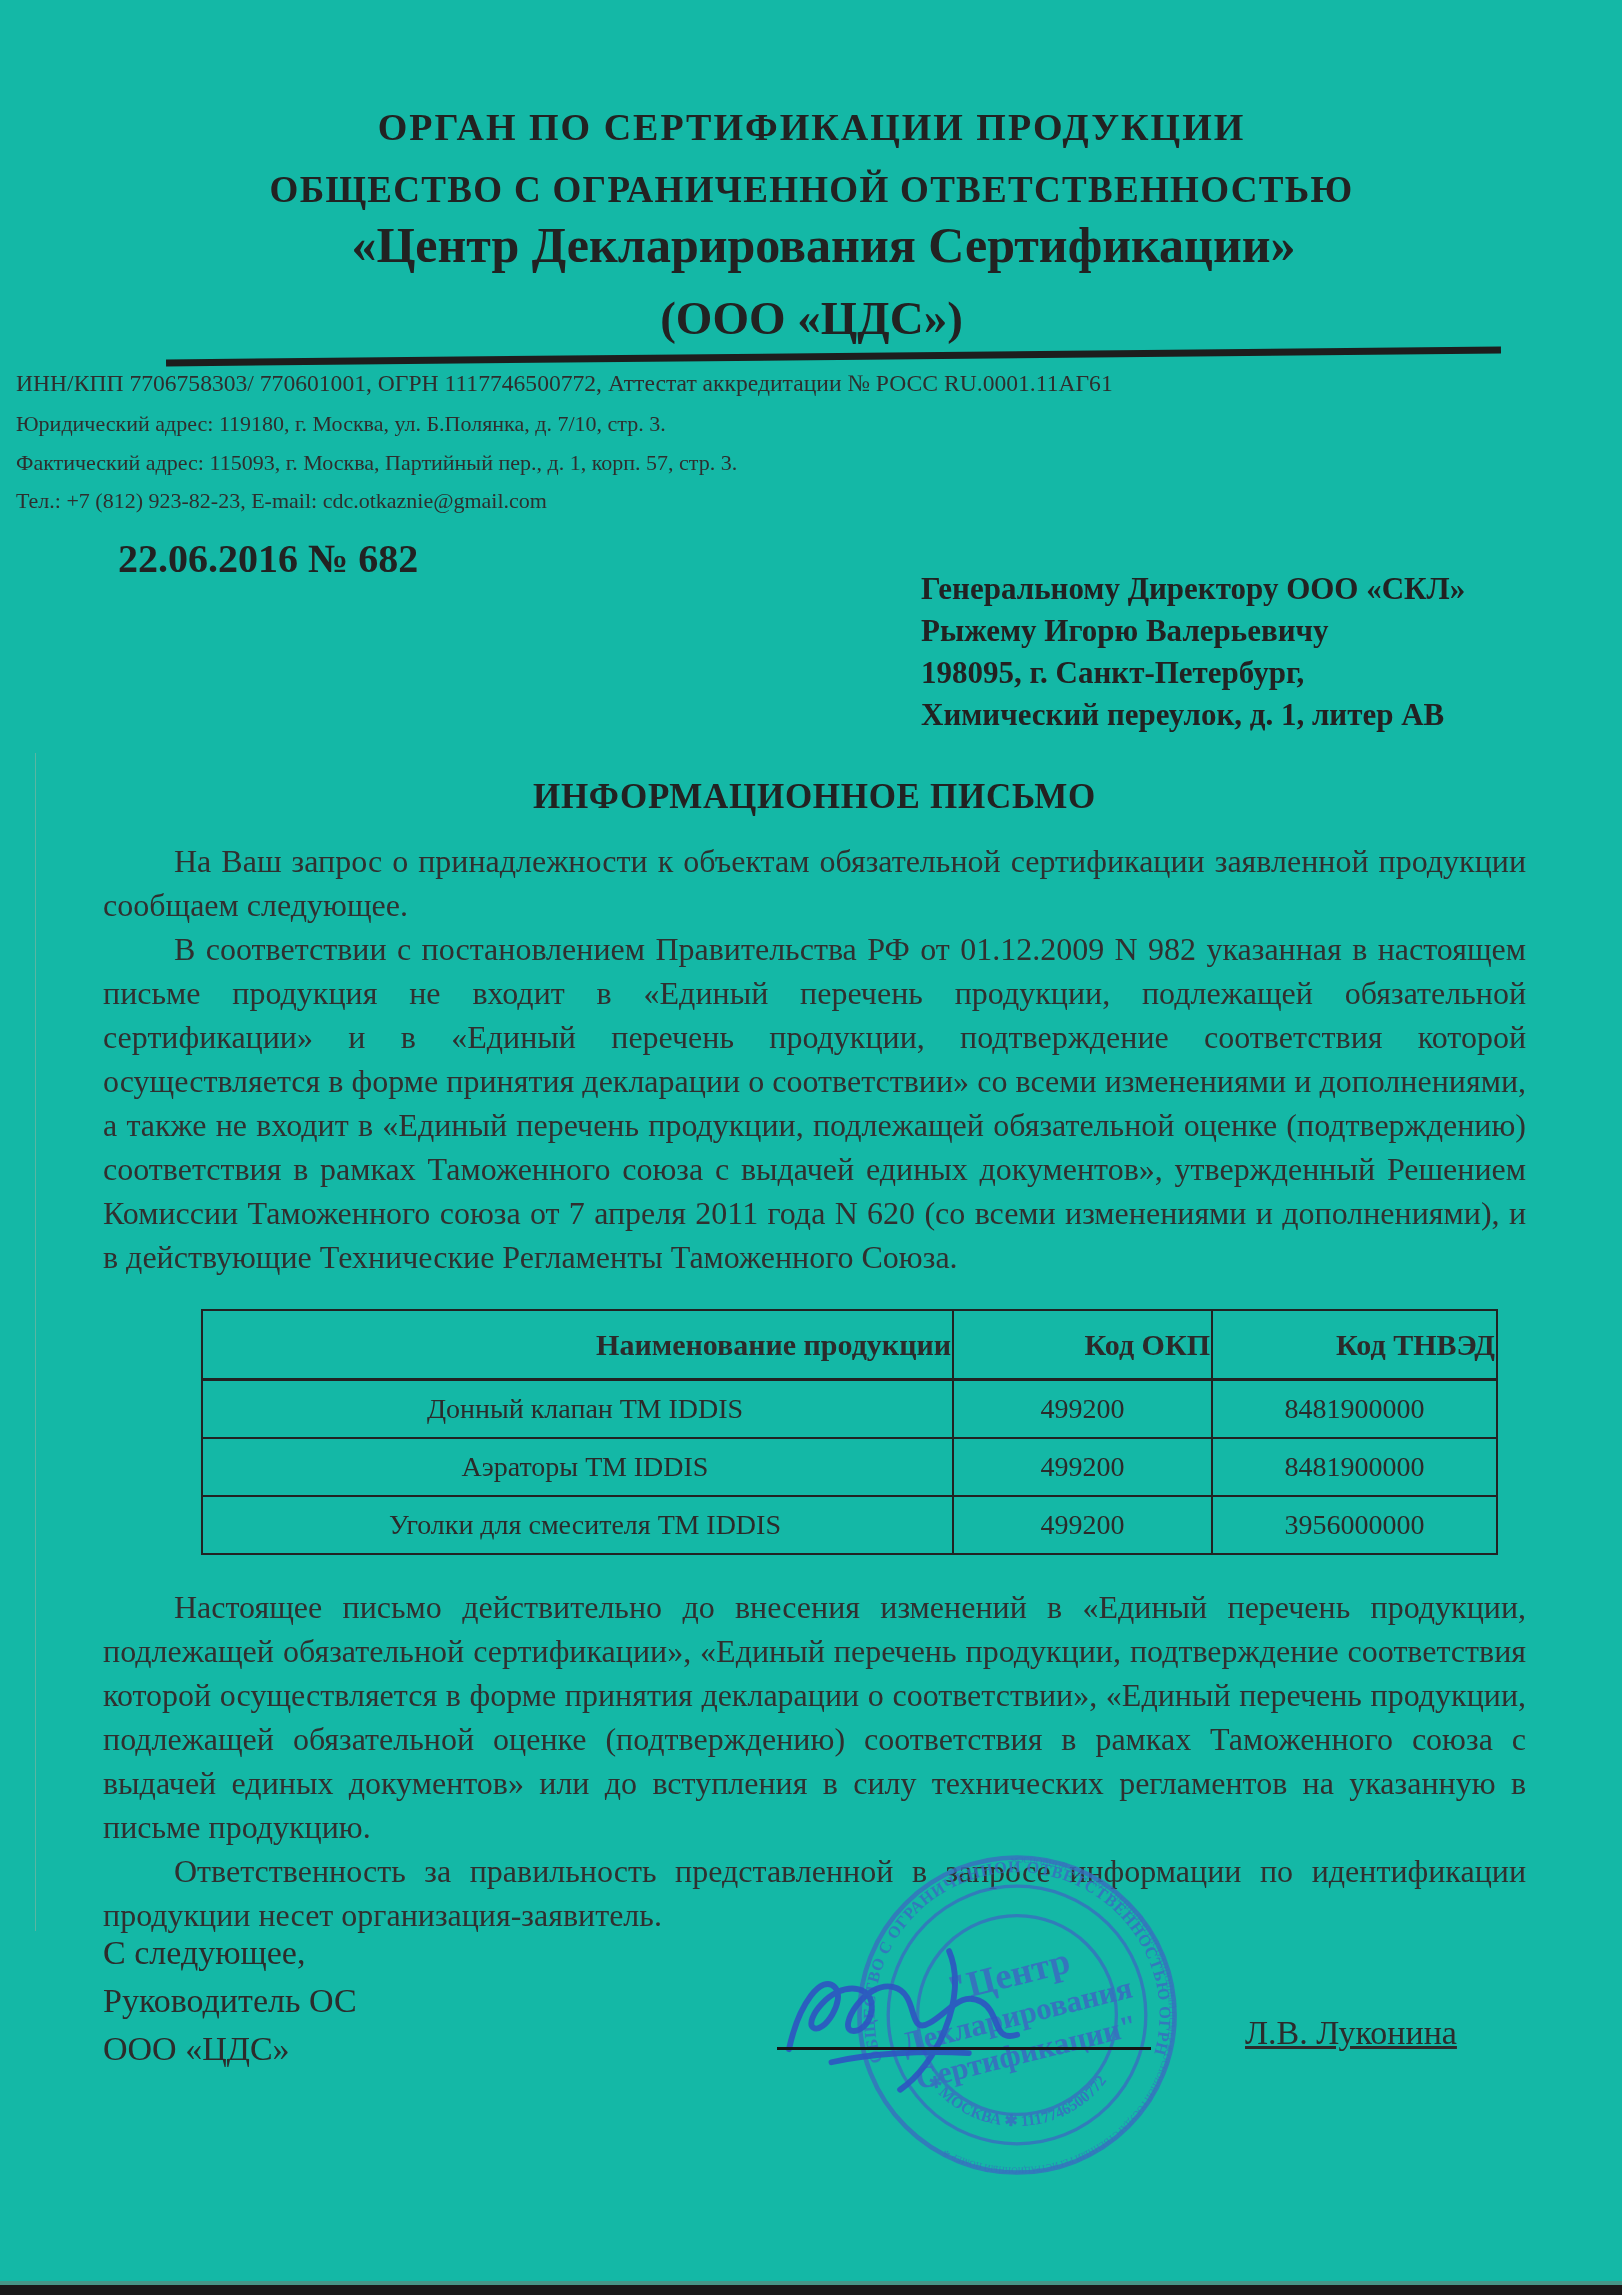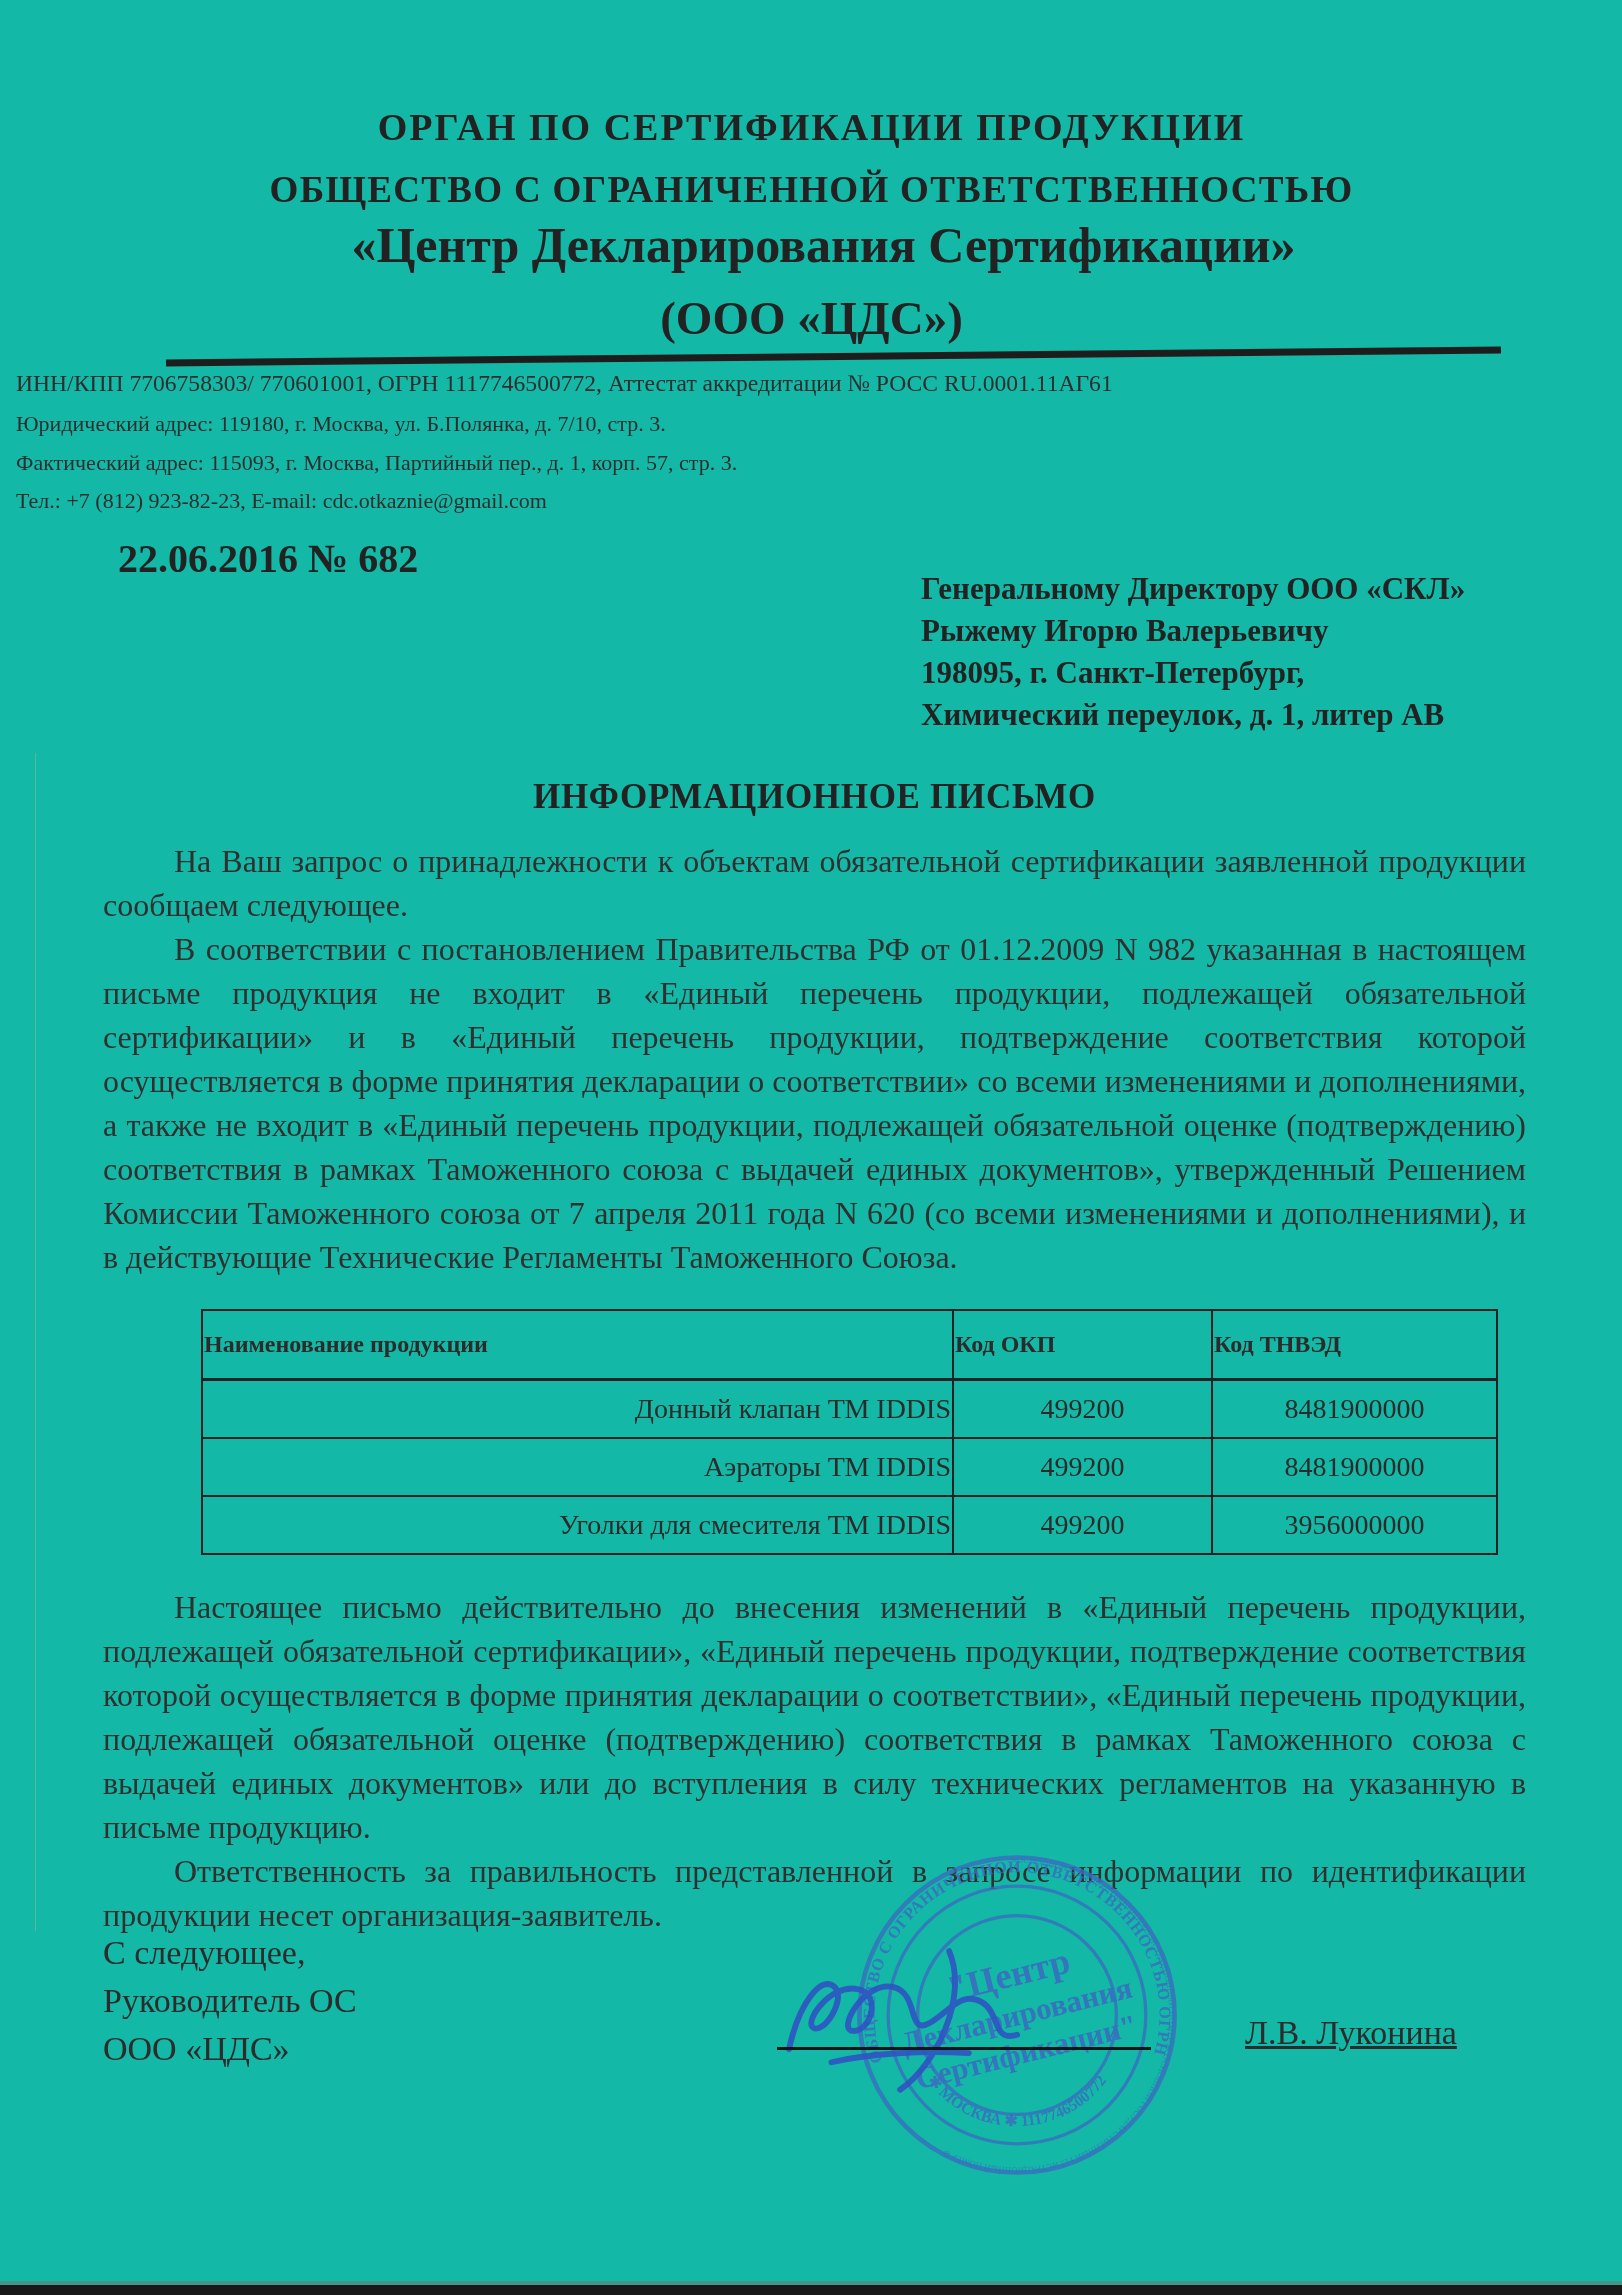--- a/index.html
+++ b/index.html
@@ -41,26 +41,26 @@
   
   table.products{
     border-collapse:collapse;margin:30px 0 30px 98px;width:1296px;
     font-size:28px;color:#2b2b2b;table-layout:fixed;
   }
   table.products col.c1{width:751px;}
   table.products col.c2{width:259px;}
   table.products col.c3{width:285px;}
   table.products th{
     border:2.6px solid #222;border-bottom:3.9px solid #222;
-    font-size:24px;font-weight:bold;height:65px;text-align:left;
+    font-size:30px;font-weight:bold;height:65px;text-align:right;
   }
   table.products td{
     border:2px solid #222;height:54px;text-align:center;
   }
-  table.products td.name{text-align:right;padding-left:16px;}
+  table.products td.name{text-align:center;padding-left:16px;}
   
   .closing{
     position:absolute;left:103px;top:1929px;
     font-size:34px;line-height:48px;color:#2c2c2c;
   }
   .sig-line{position:absolute;left:777px;top:2047px;width:374px;height:2.6px;background:#151515;z-index:5;}
   .signatory{position:absolute;left:1245px;top:2014px;font-size:34px;color:#2c2c2c;text-decoration:underline;}
   .stamp{position:absolute;left:847px;top:1845px;width:340px;height:340px;z-index:2;opacity:0.92;}
   .autograph{position:absolute;left:753px;top:1925px;width:340px;height:183px;z-index:4;}
   

